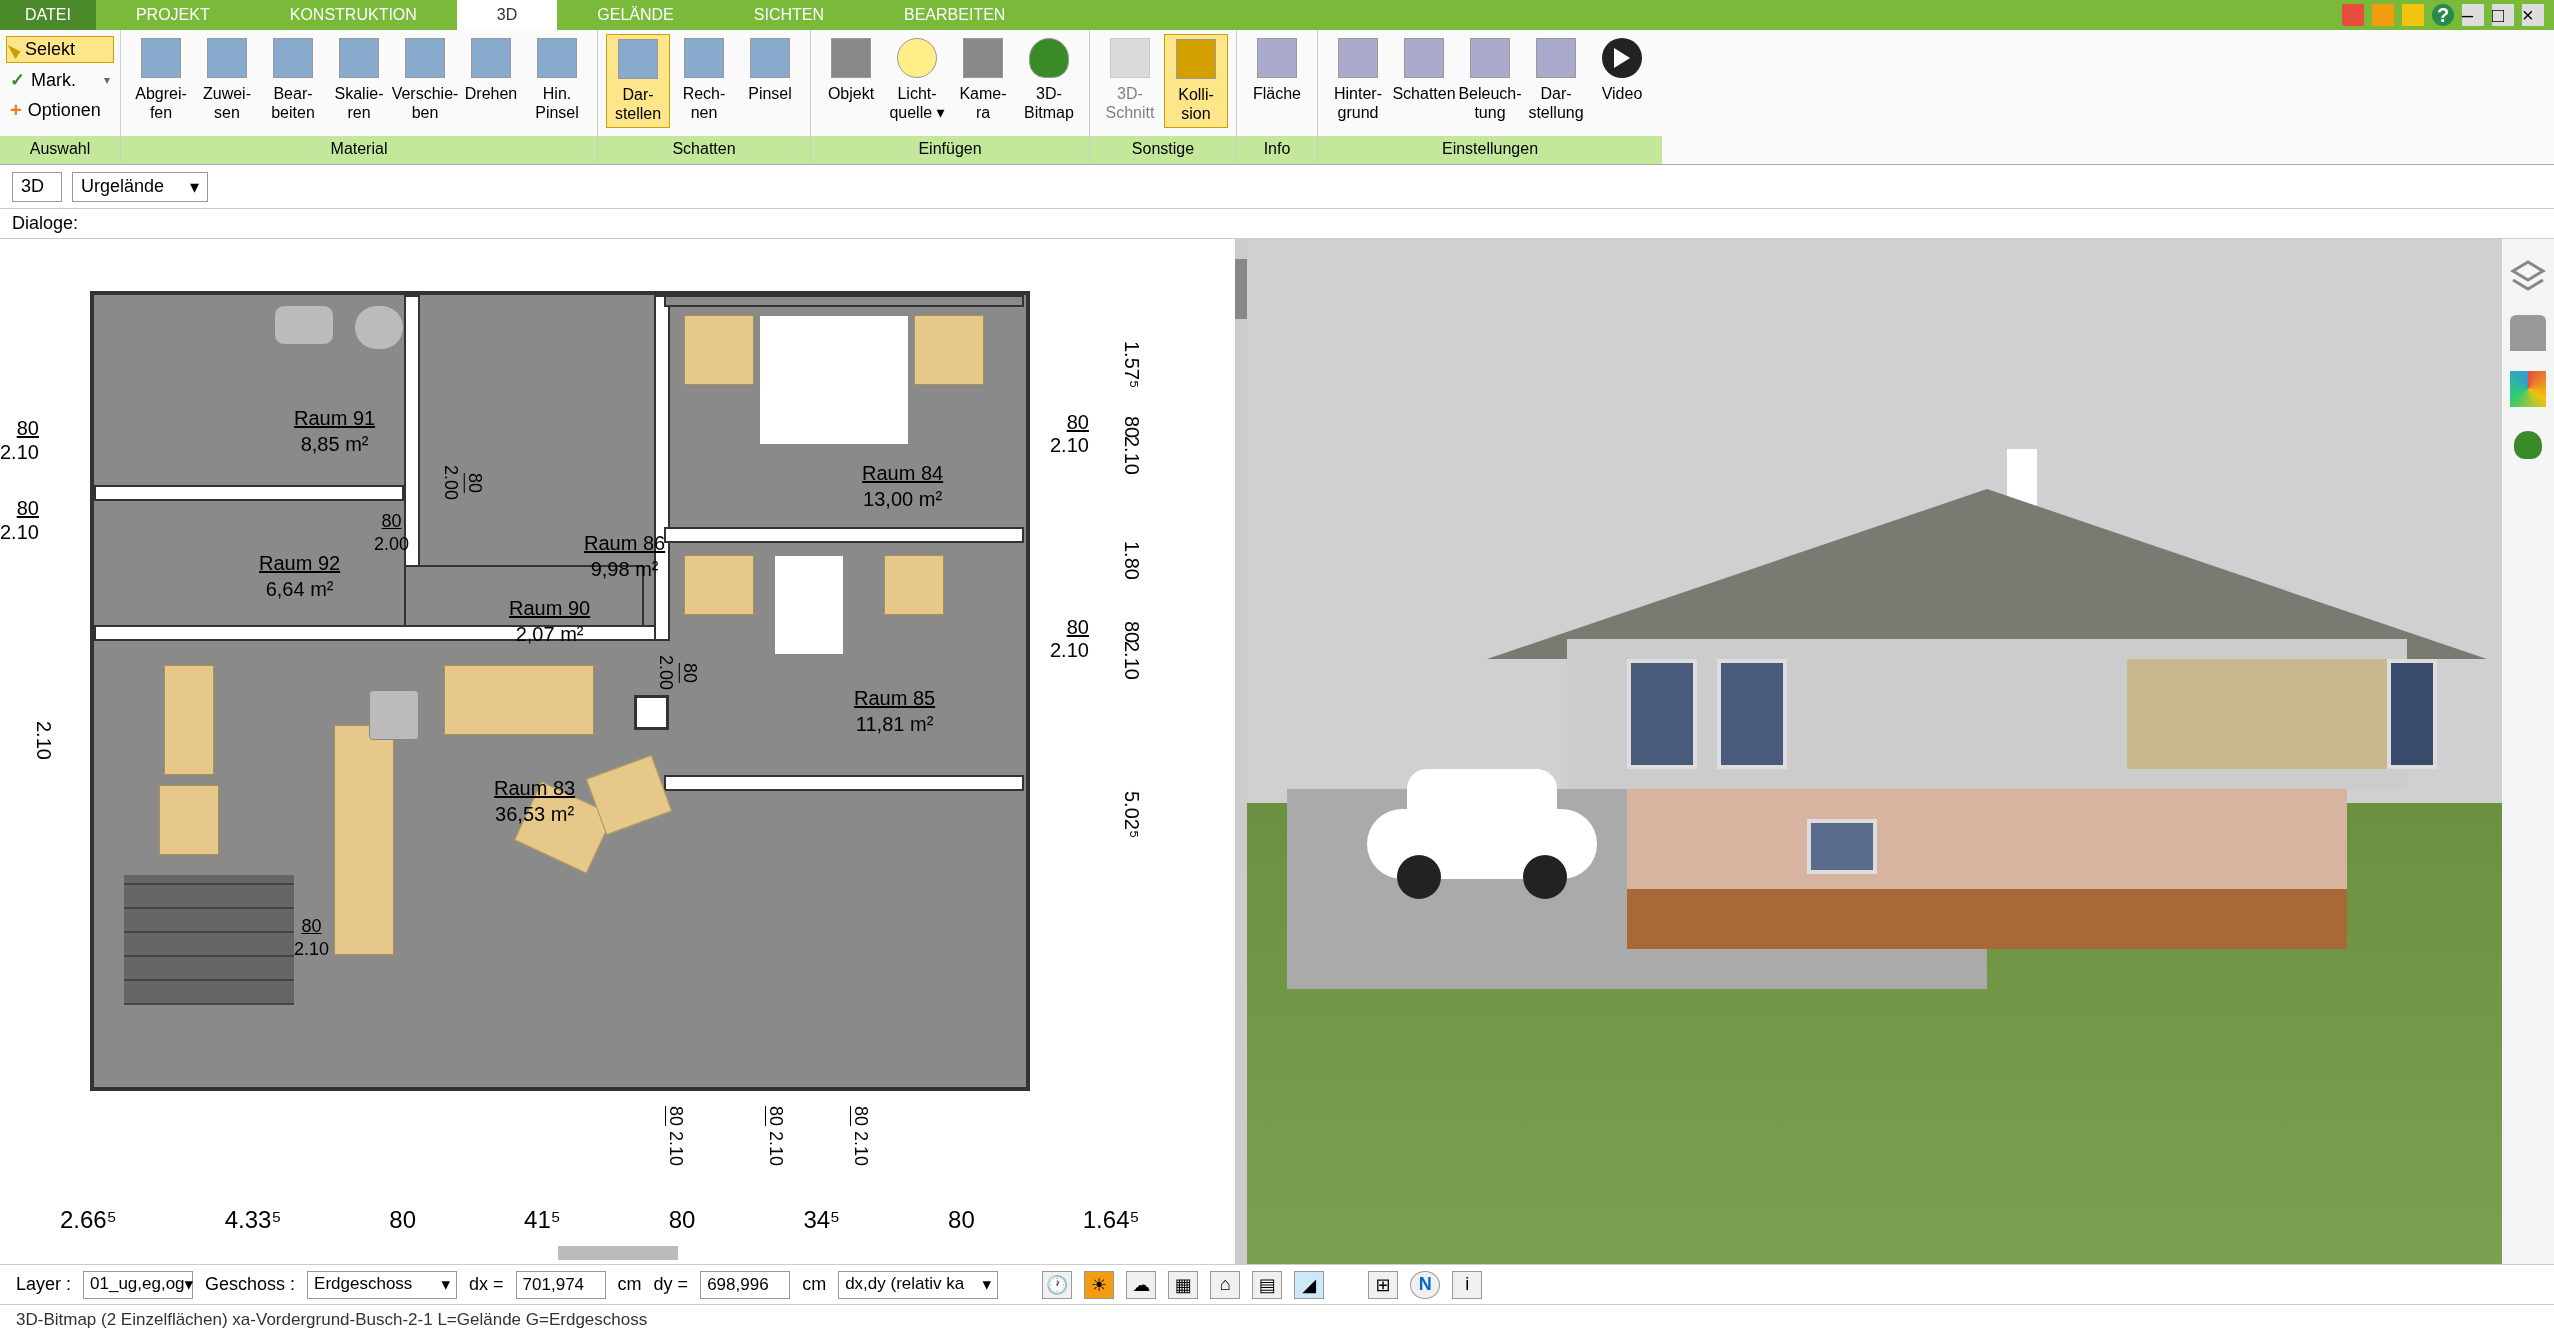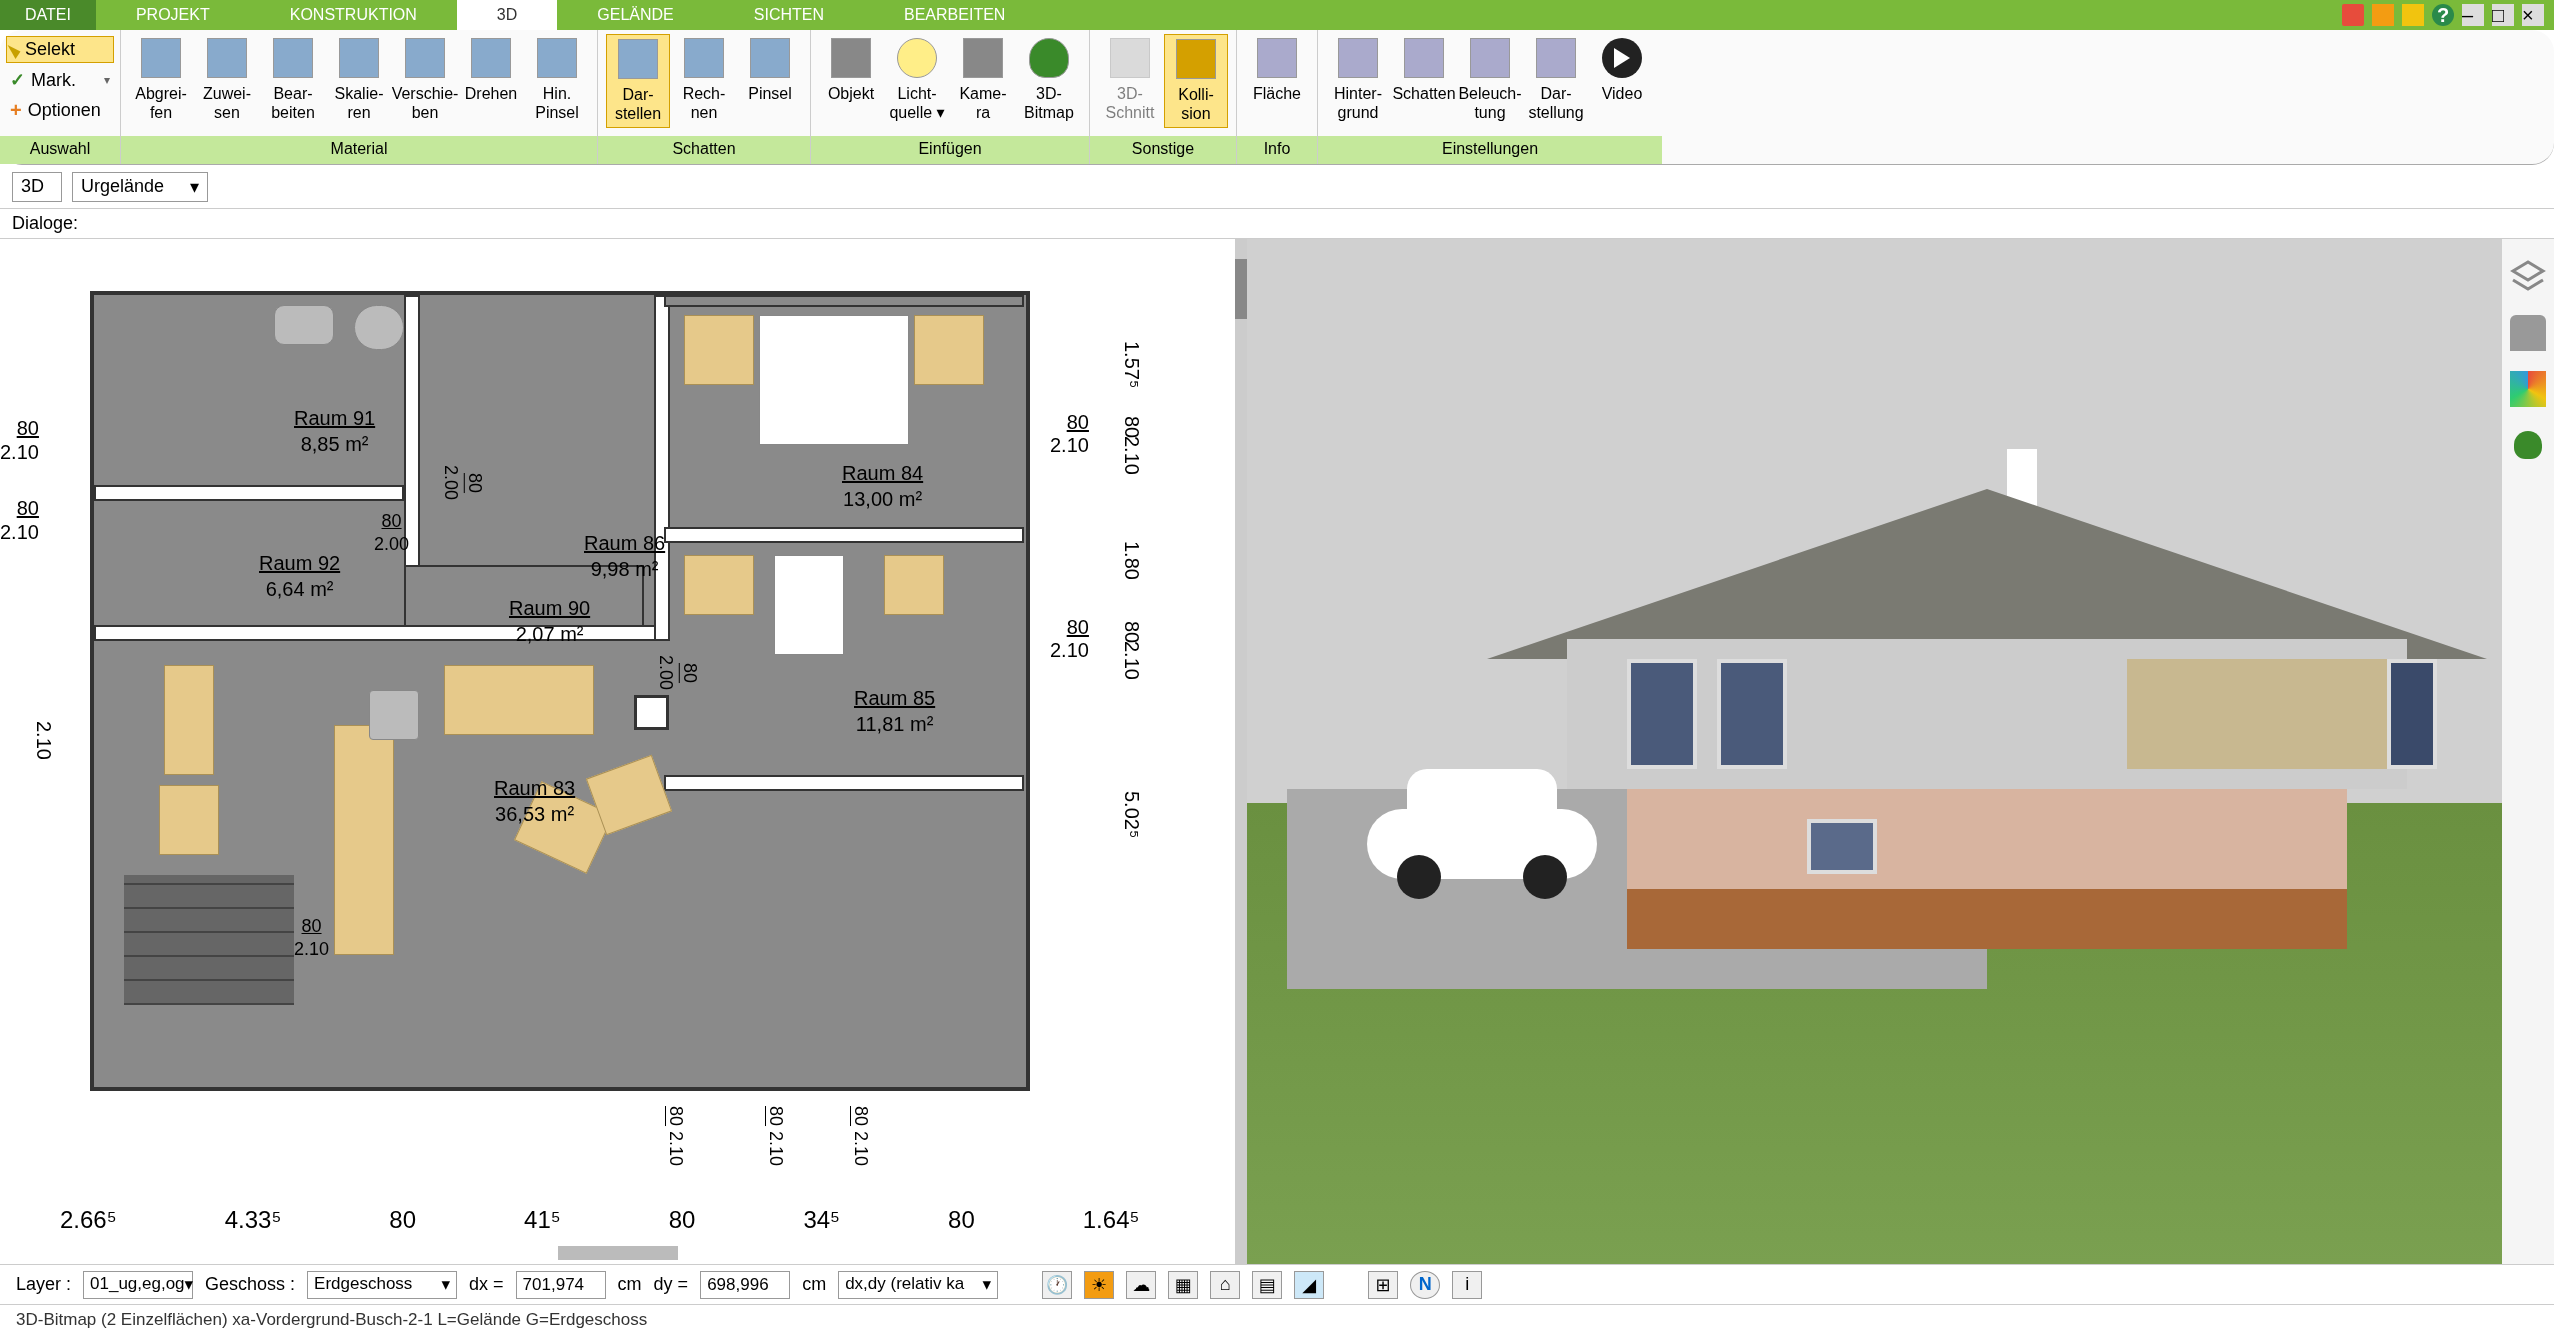--- a/index.html
+++ b/index.html
@@ -7,21 +7,21 @@
 
 
 .menubar { height: 30px; background: #7aba3a; display: flex; align-items: stretch; }
 .menu-item { padding: 0 40px; color: #fff; font-size: 16px; display: flex; align-items: center; cursor: pointer; }
 .menu-item.file { background: #4a8a2a; padding: 0 25px; }
 .menu-item.active { background: #fff; color: #333; }
 .menubar-right { margin-left: auto; display: flex; gap: 8px; align-items: center; padding-right: 10px; }
 .mb-icon { width: 22px; height: 22px; display: inline-block; }
 
 
-.ribbon { height: 135px; background: #fafafa; border-bottom: 1px solid #aaa; display: flex; border-radius: 22px; }
+.ribbon { height: 135px; background: #fafafa; border-bottom: 1px solid #aaa; display: flex; }
 .ribbon-left { width: 120px; display: flex; flex-direction: column; }
 .ribbon-left-top { flex: 1; padding: 6px; display: flex; flex-direction: column; gap: 4px; }
 .rl-btn { display: flex; align-items: center; gap: 6px; font-size: 18px; padding: 2px 4px; cursor: pointer; }
 .rl-btn.selekt { background: #fde58a; border: 1px solid #d4a000; }
 .arrow-down { font-size: 12px; color: #666; margin-left: auto; }
 
 .ribbon-group { display: flex; flex-direction: column; border-left: 1px solid #ccc; }
 .ribbon-group-items { flex: 1; display: flex; gap: 2px; padding: 4px 8px; align-items: flex-start; }
 .ribbon-btn { display: flex; flex-direction: column; align-items: center; width: 64px; padding: 4px 2px; cursor: pointer; font-size: 16px; text-align: center; line-height: 1.2; }
 .ribbon-btn .icon { width: 40px; height: 40px; margin-bottom: 6px; background: #ddd; border: 1px solid #999; }
@@ -314,21 +314,21 @@
         <div class="furn" style="left:430px;top:500px;width:80px;height:65px;transform:rotate(25deg);"></div>
         <div class="furn" style="left:500px;top:470px;width:70px;height:60px;transform:rotate(-20deg);"></div>
         <div class="furn gray" style="left:540px;top:400px;width:35px;height:35px;background:#fff;border:3px solid #333;"></div>
         <div style="position:absolute;left:30px;top:580px;width:170px;height:130px;background:repeating-linear-gradient(0deg,#444 0 2px,#666 2px 24px),repeating-linear-gradient(90deg,#444 0 2px,transparent 2px 24px);"></div>
 
         <div id="rooms">
             <div class="room-label" style="left: 200px; top: 110px;">
               <div style="text-decoration:underline">Raum 91</div>
               <div>8,85 m²</div>
             </div>
-            <div class="room-label" style="left: 748px; top: 165px;">
+            <div class="room-label" style="left: 768px; top: 165px;">
               <div style="text-decoration:underline">Raum 84</div>
               <div>13,00 m²</div>
             </div>
             <div class="room-label" style="left: 165px; top: 255px;">
               <div style="text-decoration:underline">Raum 92</div>
               <div>6,64 m²</div>
             </div>
             <div class="room-label" style="left: 490px; top: 235px;">
               <div style="text-decoration:underline">Raum 86</div>
               <div>9,98 m²</div>

